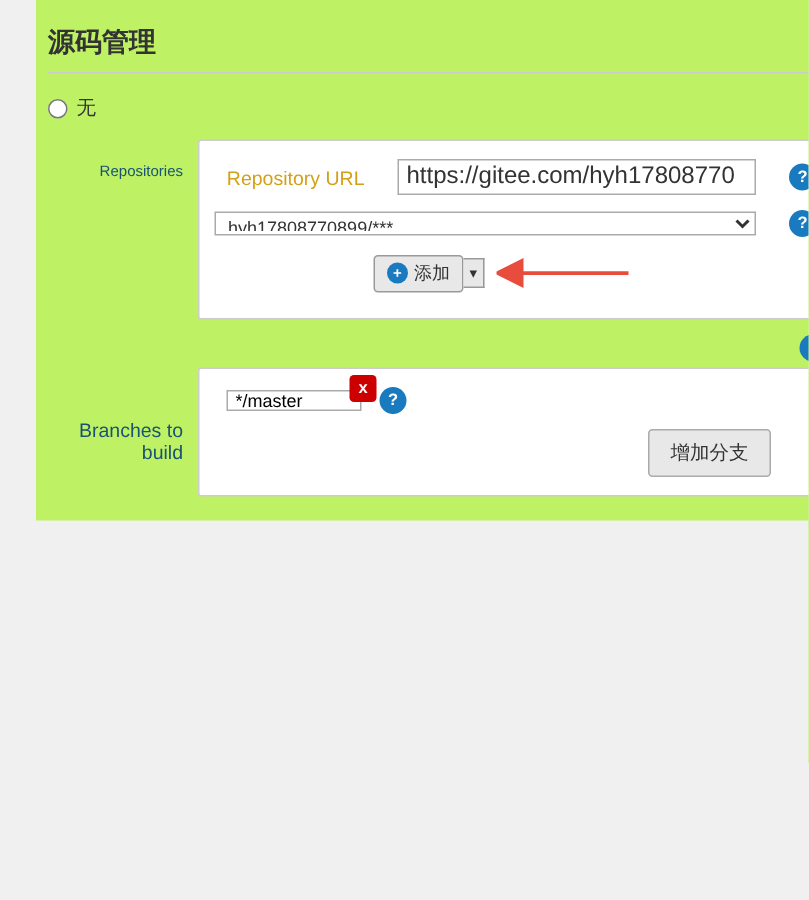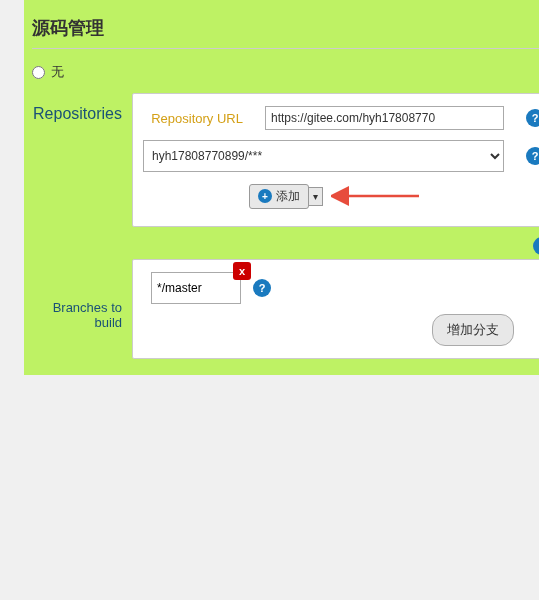--- a/index.html
+++ b/index.html
@@ -45,21 +45,21 @@
     
     .section-panel {
       background: #fff;
       border: 1px solid #ccc;
       border-radius: 2px;
       margin-bottom: 10px;
     }
     .section-label {
       width: 90px;
       color: #1a5276;
-      font-size: 16px;
+      font-size: 10px;
       padding-top: 4px;
       flex-shrink: 0;
     }
 
     
     .form-row {
       display: flex;
       align-items: center;
       margin-bottom: 10px;
       gap: 22px;
@@ -69,28 +69,28 @@
       text-align: right;
       color: #d4a017;
       font-size: 13px;
       flex-shrink: 0;
     }
     .form-input {
       flex: 1;
       height: 24px;
       border: 1px solid #aaa;
       padding: 2px 5px;
-      font-size: 12px;
+      font-size: 16px;
       color: #333;
       background: #fff;
       outline: none;
     }
     .form-select {
       flex: 1;
-      height: 32px;
+      height: 16px;
       border: 1px solid #aaa;
       padding: 2px 4px;
       font-size: 12px;
       color: #333;
       background: #fff;
       outline: none;
     }
     .help-icon {
       width: 18px;
       height: 18px;
@@ -226,31 +226,31 @@
       font-size: 11px;
       font-weight: bold;
       display: flex;
       align-items: center;
       justify-content: center;
       cursor: pointer;
       z-index: 2;
     }
     .branch-input {
       width: 90px;
-      height: 32px;
+      height: 14px;
       border: 1px solid #aaa;
       padding: 2px 5px;
       font-size: 12px;
       background: #fff;
       outline: none;
     }
     .branch-add-btn {
       background: #e8e8e8;
       border: 1px solid #aaa;
-      border-radius: 13px;
+      border-radius: 3px;
       padding: 6px 14px;
       font-size: 13px;
       cursor: pointer;
       color: #333;
       text-align: center;
       line-height: 1.4;
     }
   </style>
 </head>
 <body>

